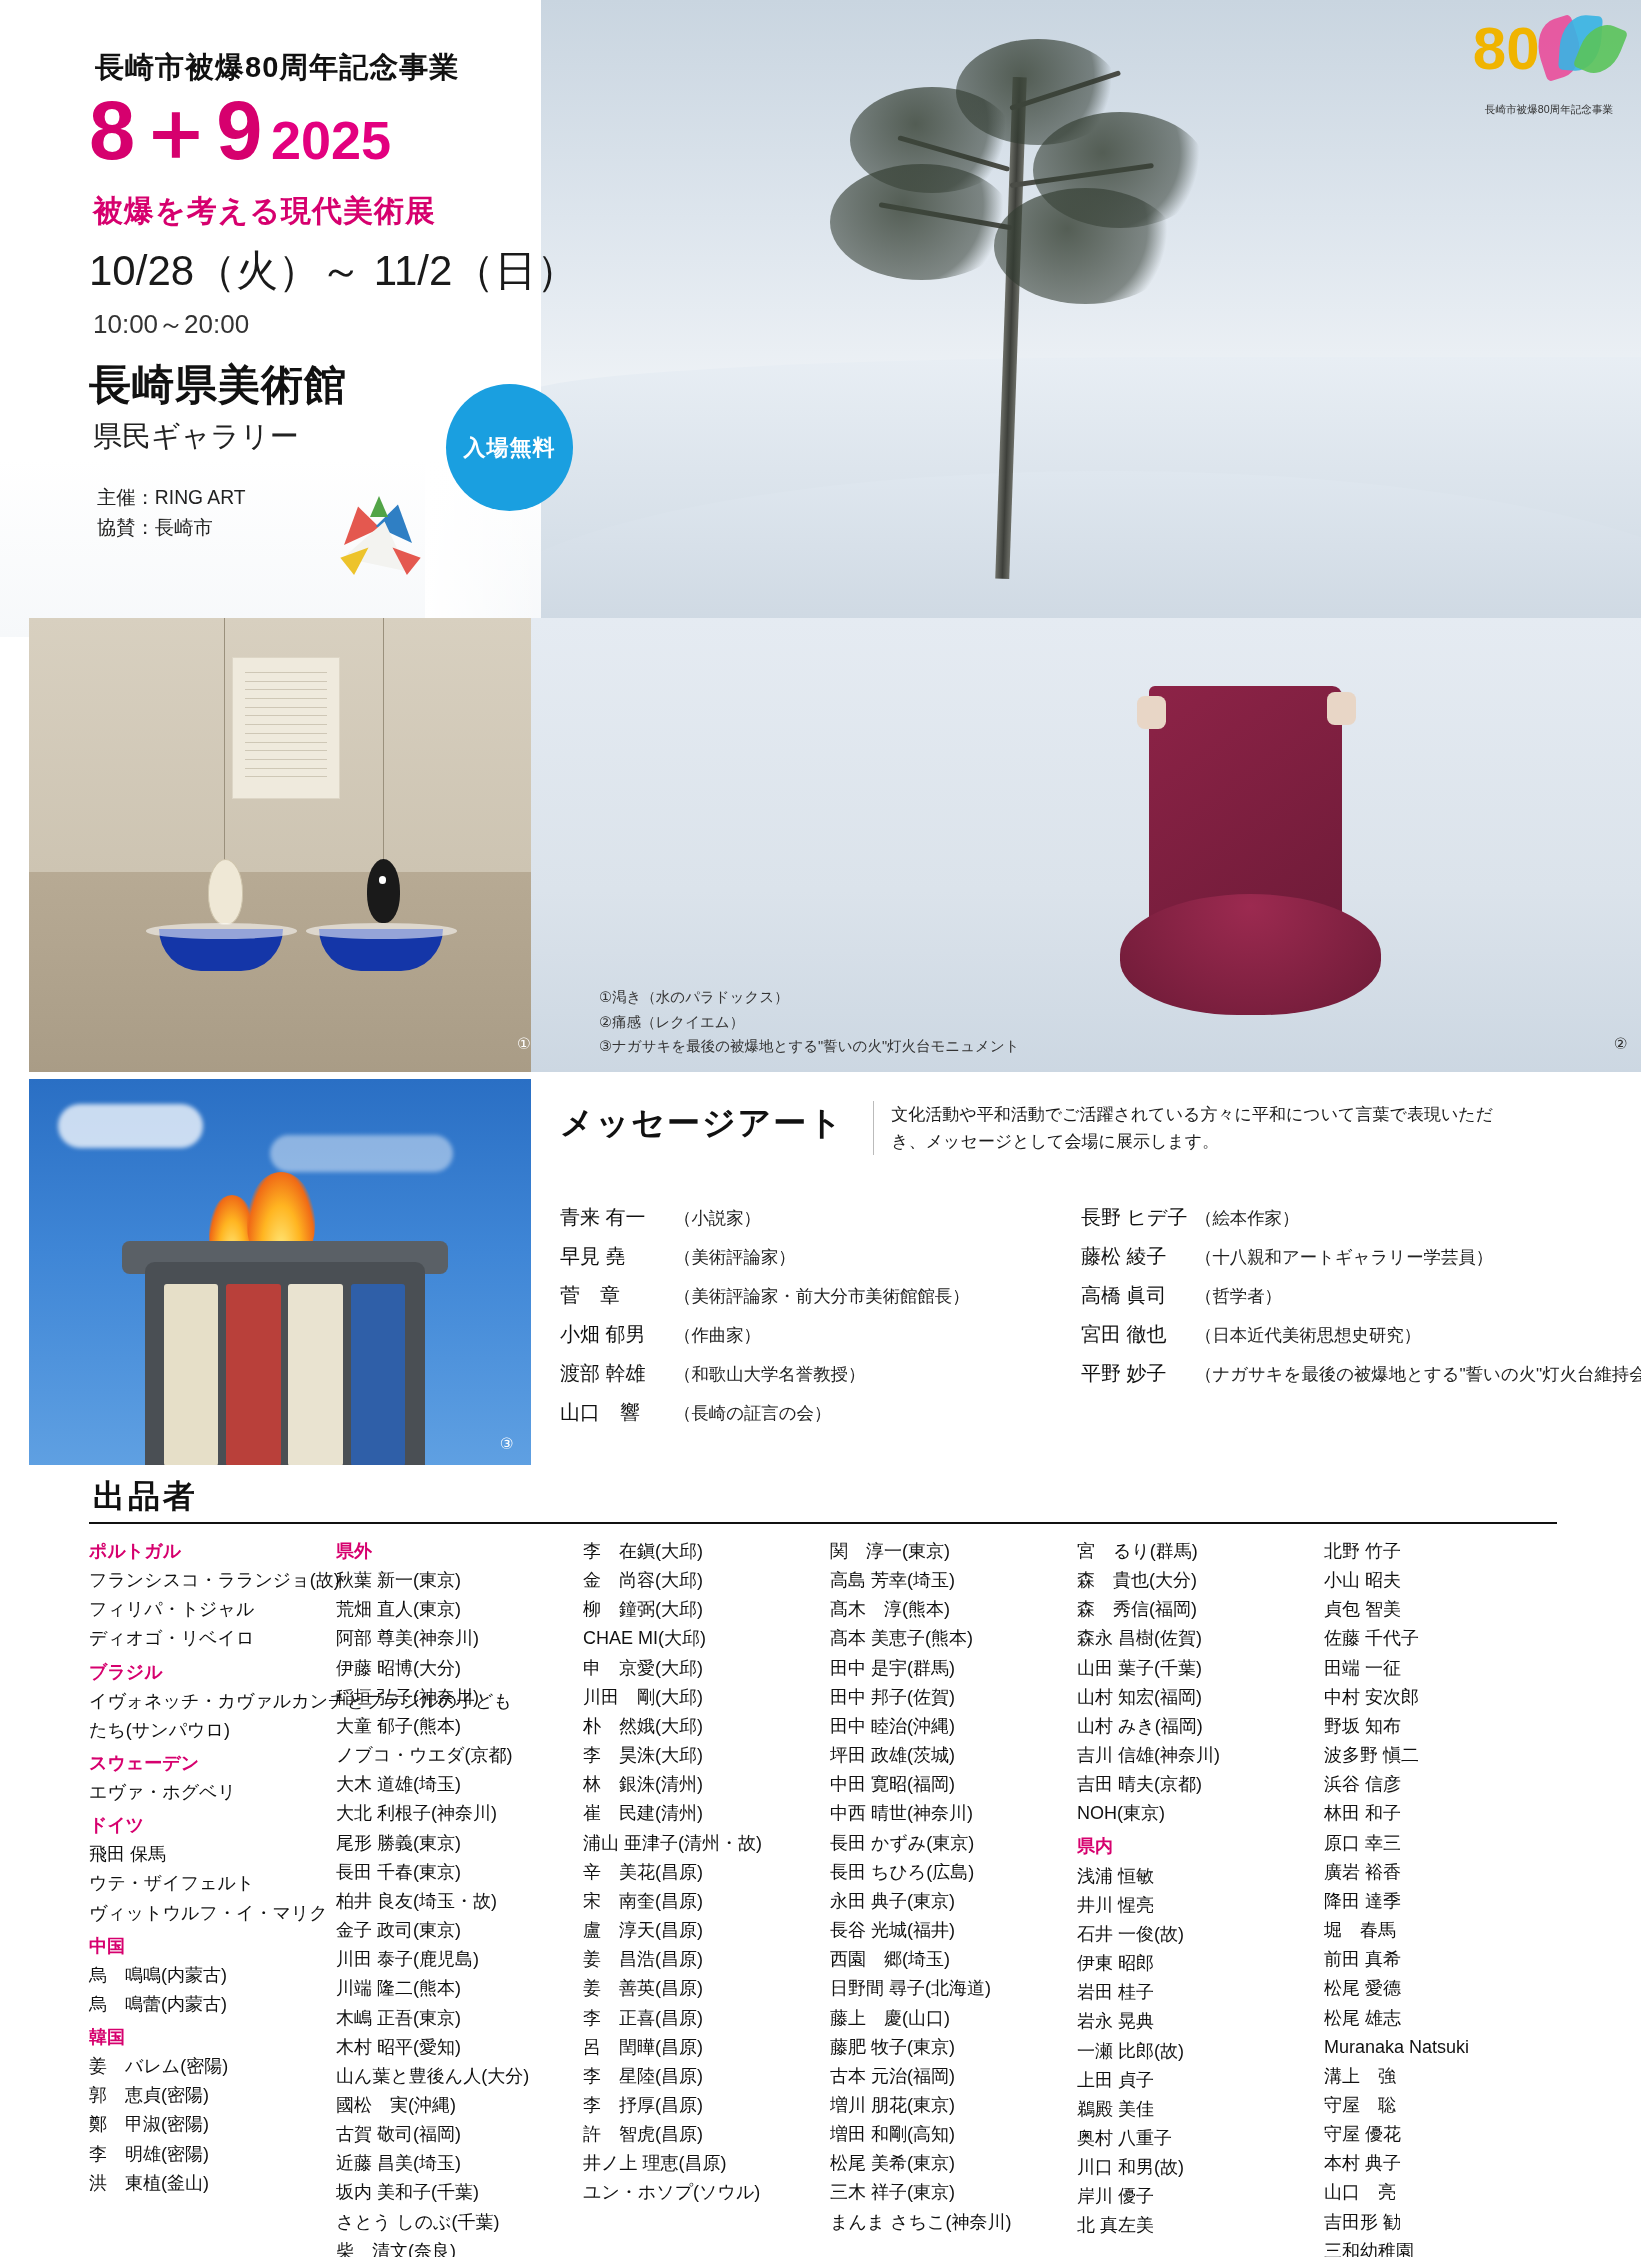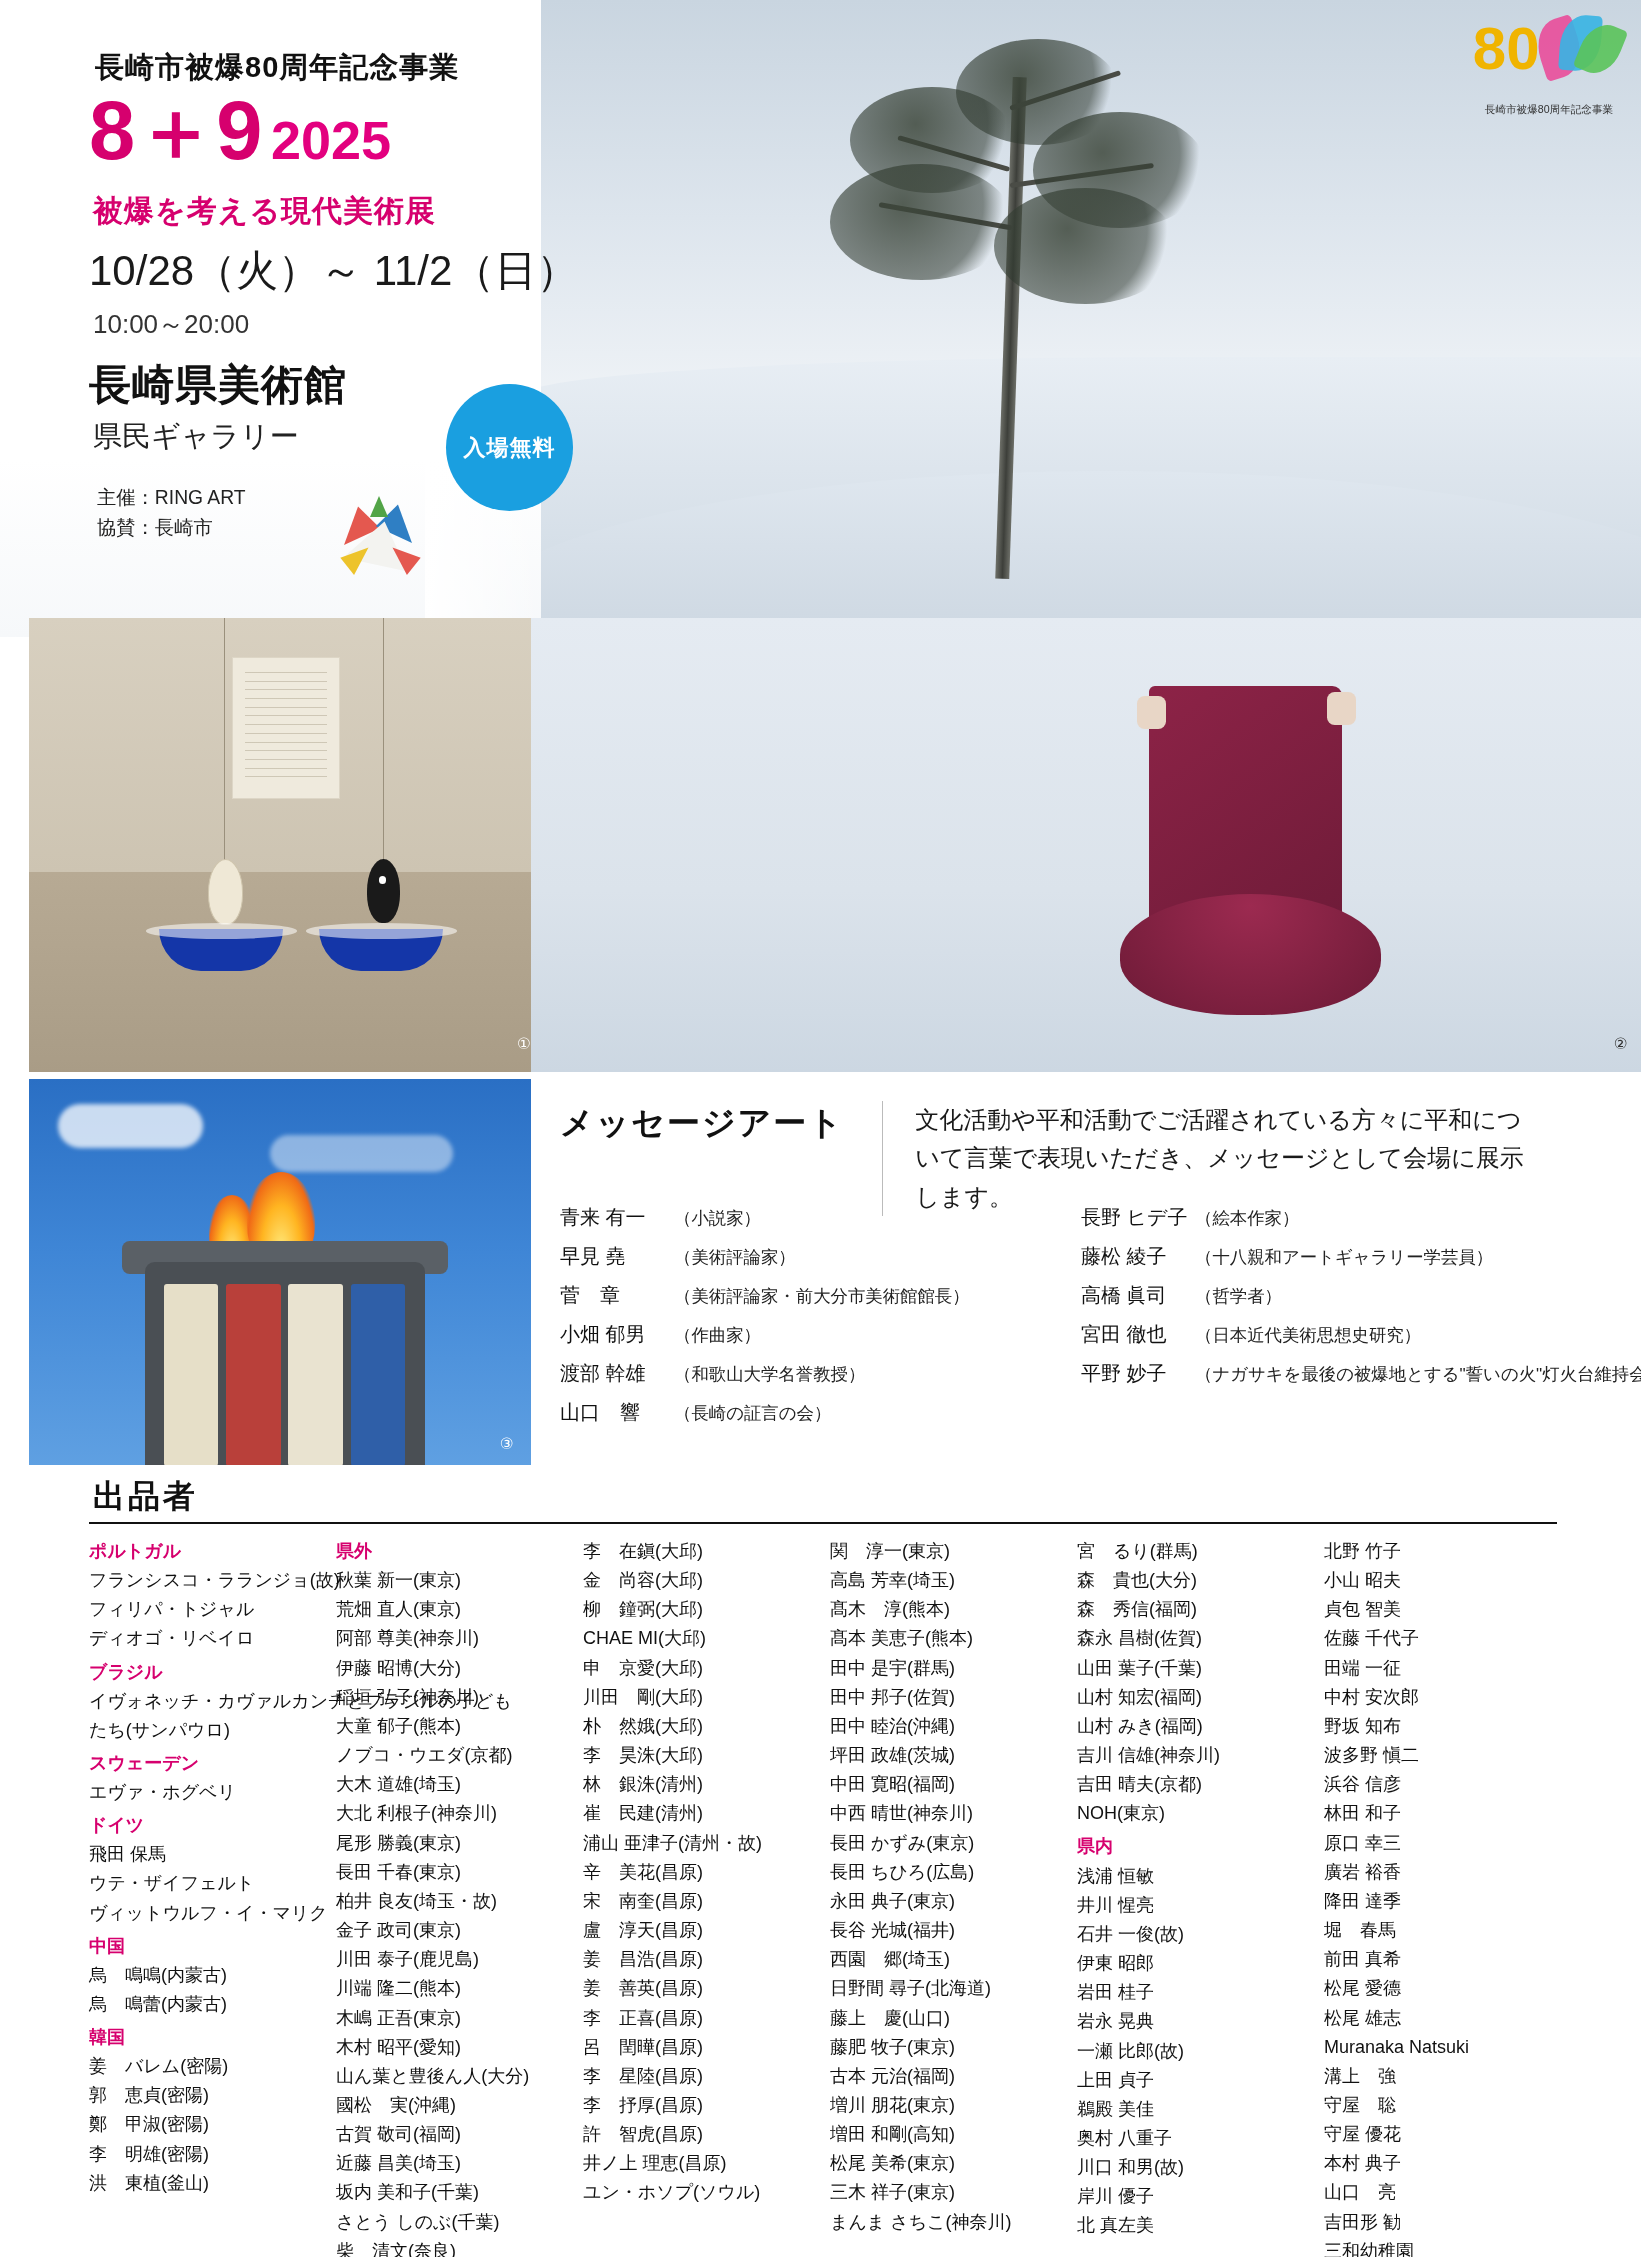--- a/index.html
+++ b/index.html
@@ -134,22 +134,22 @@
   .p3-p{flex:1;border-radius:2.9px;}
   .p3-flame{position:absolute;left:218px;top:93px;width:68px;height:97px;
     background:radial-gradient(ellipse at 50% 80%,#ffe87a 0%,#ffb521 40%,#f06a16 70%,rgba(240,106,22,0) 78%);
     border-radius:50% 50% 45% 45%;}
   .p3-flame.f2{left:180px;top:116px;width:46px;height:73px;}
   .p3-num{position:absolute;right:17.4px;bottom:11.6px;font-size:15.4px;color:#fff;}
 
   .msg-wrap{position:absolute;left:560px;top:1101px;width:1052px;}
   .msg-title{font-size:33px;font-weight:bold;letter-spacing:1.9px;color:#111;display:inline-block;vertical-align:top;}
   .msg-desc{
-    display:inline-block;vertical-align:top;margin-left:34px;padding-left:32px;
-    border-left:1.9px solid #bbb;width:618px;font-size:24px;line-height:1.6;color:#1a1a1a;
+    display:inline-block;vertical-align:top;margin-left:25px;padding-left:17px;
+    border-left:1.9px solid #bbb;width:618px;font-size:17px;line-height:1.6;color:#1a1a1a;
   }
   .msg-cols{position:absolute;left:0;top:97px;width:1052px;display:flex;}
   .msg-col{width:521px;}
   .msg-row{font-size:20px;line-height:1.95;color:#111;white-space:nowrap;}
   .msg-row .nm{display:inline-block;min-width:114px;}
   .msg-row .rl{font-size:17.4px;color:#222;}
 
   
   .ex-head{position:absolute;left:93px;top:1475px;font-size:32px;font-weight:bold;letter-spacing:2.9px;color:#111;}
   .ex-rule{position:absolute;left:89px;top:1522px;width:1468px;height:1.9px;background:#111;}
@@ -231,20 +231,25 @@
       <div class="bowl b2"></div>
       <div class="p1-num">①</div>
     </div>
 
     <div class="photo2">
       <div class="p2-fig">
         <div class="p2-cloth"></div>
         <div class="p2-skirt"></div>
         <div class="p2-hand" style="left:-11.6px;top:9.7px;"></div>
         <div class="p2-hand" style="left:178px;top:5.8px;"></div>
+      </div>
+      <div class="p2-cap">
+        <div>①渇き（水のパラドックス）</div>
+        <div>②痛感（レクイエム）</div>
+        <div>③ナガサキを最後の被爆地とする"誓いの火"灯火台モニュメント</div>
       </div>
       <div class="p2-num">②</div>
     </div>
   </div>
 
   <div class="photo3">
     <div class="p3-cloud"></div>
     <div class="p3-cloud c2"></div>
     <div class="p3-flame f2"></div>
     <div class="p3-flame"></div>

